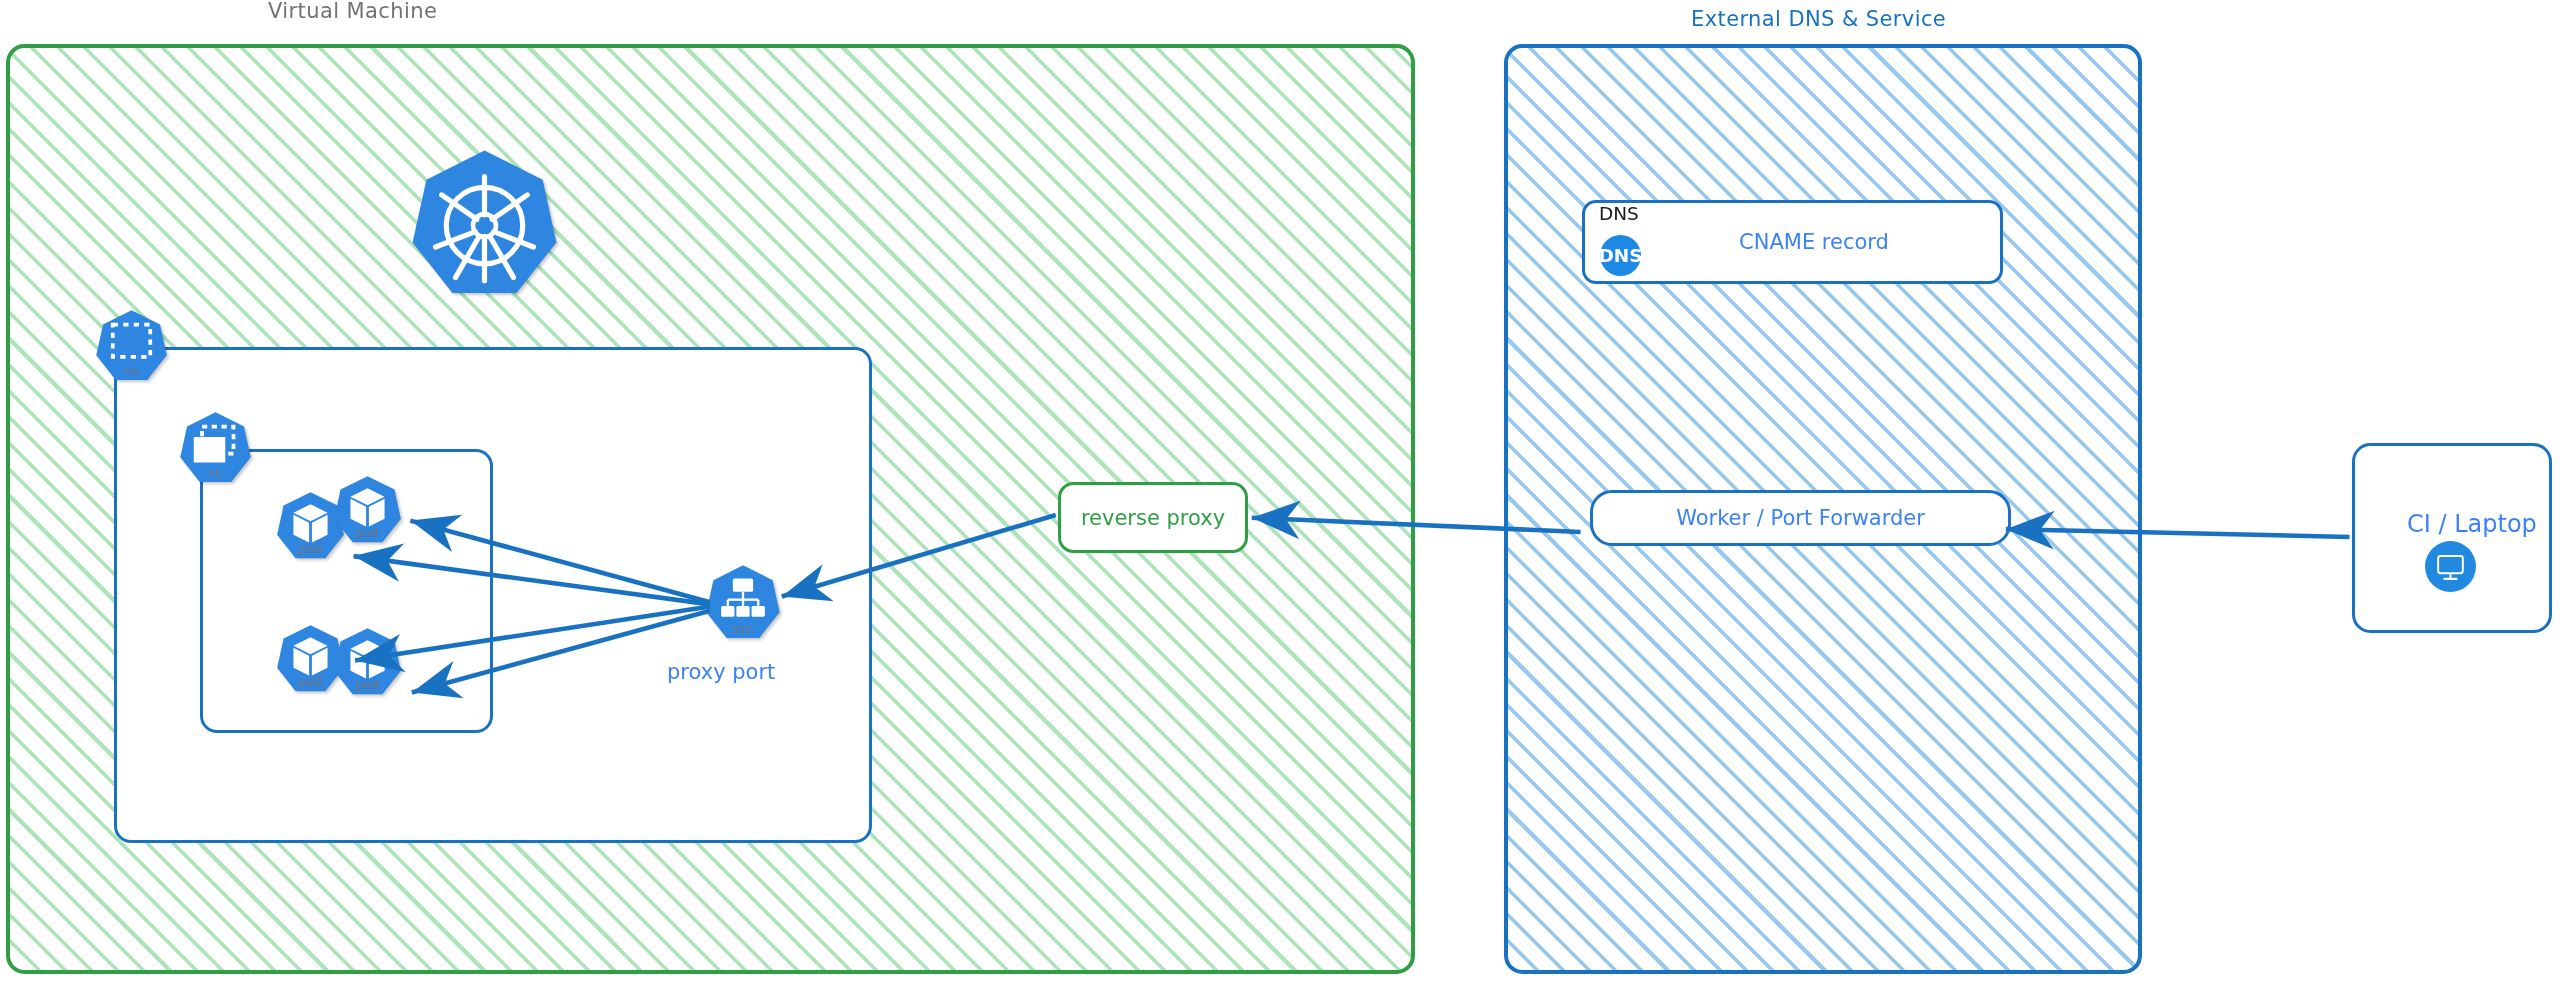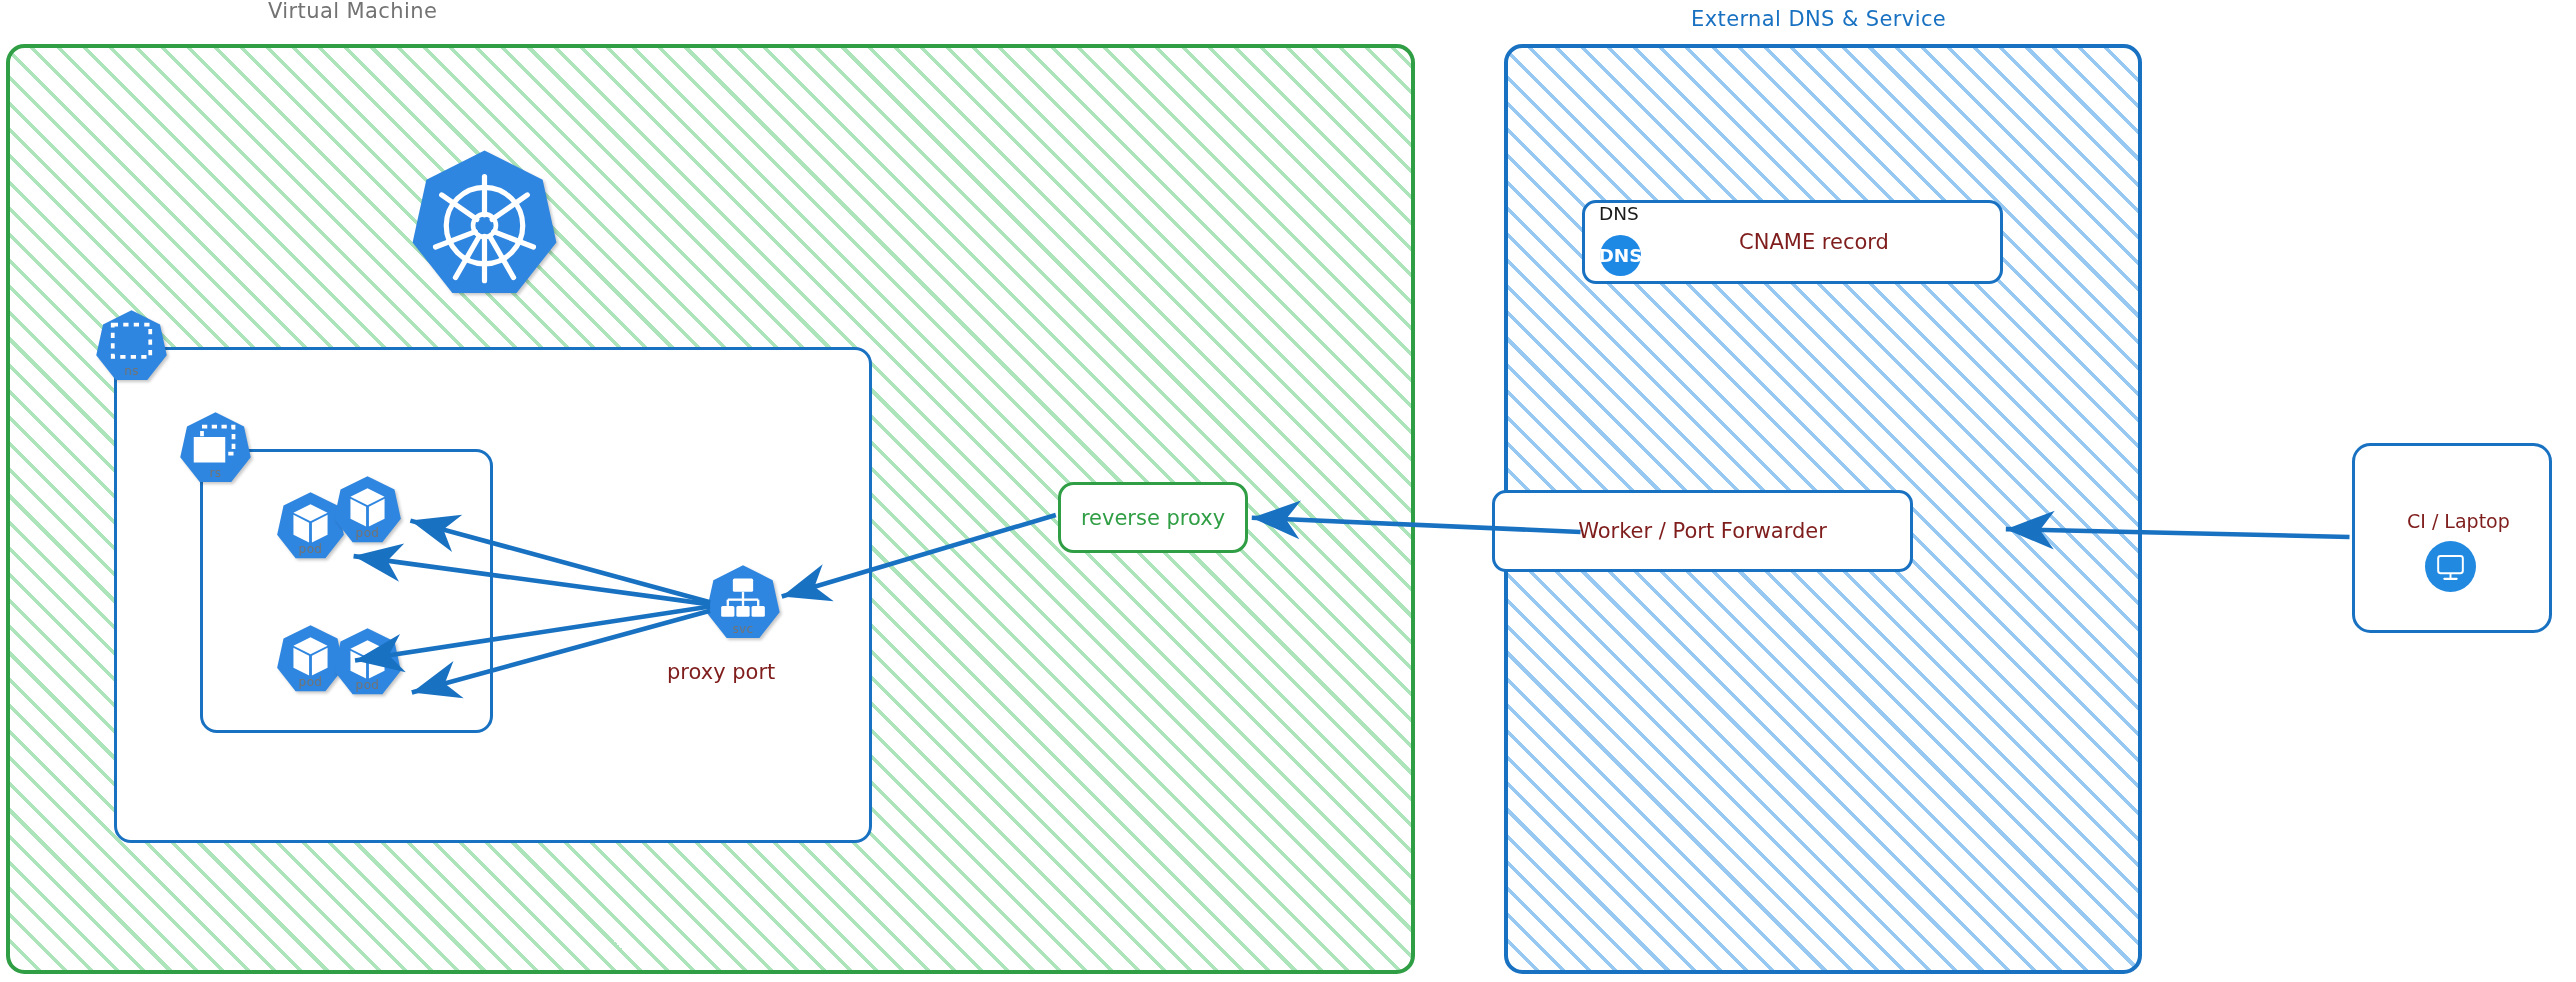--- a/index.html
+++ b/index.html
@@ -26,21 +26,21 @@
   .zone-title.green{color:#737373;text-align:center;}
   .zone-title.blue{color:#1971c2;}
 
   
   .box{position:absolute;box-sizing:border-box;background:#fff;border-radius:15.6px;
        display:flex;align-items:center;justify-content:center;}
   .box.b-blue{border:3.6px solid #1971c2;}
   .box.b-green{border:3.6px solid #2f9e44;}
   .box.plain{background:#fff;border:3.6px solid #1971c2;border-radius:18.5px;}
   .box-label{font-size:21px;white-space:nowrap;}
-  .lbl-blue{color:#7f1d1d;text-align:right;}
+  .lbl-blue{color:#3b82f6;text-align:right;}
   .lbl-green{color:#2f9e44;}
   .lbl-black{color:#1a1a1a;}
 
   .ns-box{position:absolute;box-sizing:border-box;background:#fff;border:3.6px solid #1971c2;border-radius:17px;}
   .rs-box{position:absolute;box-sizing:border-box;background:#fff;border:3.6px solid #1971c2;border-radius:17px;}
 
   
   .k8s{position:absolute;}
   .k8s svg{display:block;filter:drop-shadow(2.1px 2.1px 1.4px rgba(0,0,0,0.22));}
   .k8s .cap{position:absolute;left:0;right:0;bottom:7%;text-align:center;color:#737373;
@@ -185,26 +185,26 @@
   </div>
 
   <div class="box b-blue" style="left:1582px;top:200px;width:421px;height:84px;border-radius:14px;">
     <span class="box-label lbl-blue" style="margin-left:43px;">CNAME record</span>
   </div>
   <div class="ftext lbl-black" style="left:1599px;top:203px;font-size:18.5px;">DNS</div>
   <div class="dns-circle" style="left:1600px;top:235px;width:41px;height:41px;">
     <span>DNS</span>
   </div>
 
-  <div class="box b-blue" style="left:1492px;top:490px;width:421px;height:82px;border-radius:14px;">
+  <div class="box b-blue" style="left:1590px;top:490px;width:421px;height:56px;border-radius:22px;">
     <span class="box-label lbl-blue">Worker / Port Forwarder</span>
   </div>
 
   <div class="box plain" style="left:2352px;top:443px;width:200px;height:190px;"></div>
-  <div class="ftext lbl-blue" style="left:2407px;top:510px;font-size:19px;">CI / Laptop</div>
+  <div class="ftext lbl-blue" style="left:2407px;top:510px;font-size:24px;">CI / Laptop</div>
   <div class="mon-circle" style="left:2425px;top:541px;width:51px;height:51px;">
     <svg viewBox="0 0 60 60" width="37" height="37">
       <rect x="10" y="13" width="40" height="28" rx="4" fill="none" stroke="#ffffff" stroke-width="3.2"></rect>
       <line x1="30" y1="41" x2="30" y2="50" stroke="#ffffff" stroke-width="3.2"></line>
       <line x1="20" y1="50" x2="40" y2="50" stroke="#ffffff" stroke-width="3.4" stroke-linecap="round"></line>
     </svg>
   </div>
 
   <svg id="arrows" viewBox="0 0 3628 1384" width="2576" height="983">
     <defs>

